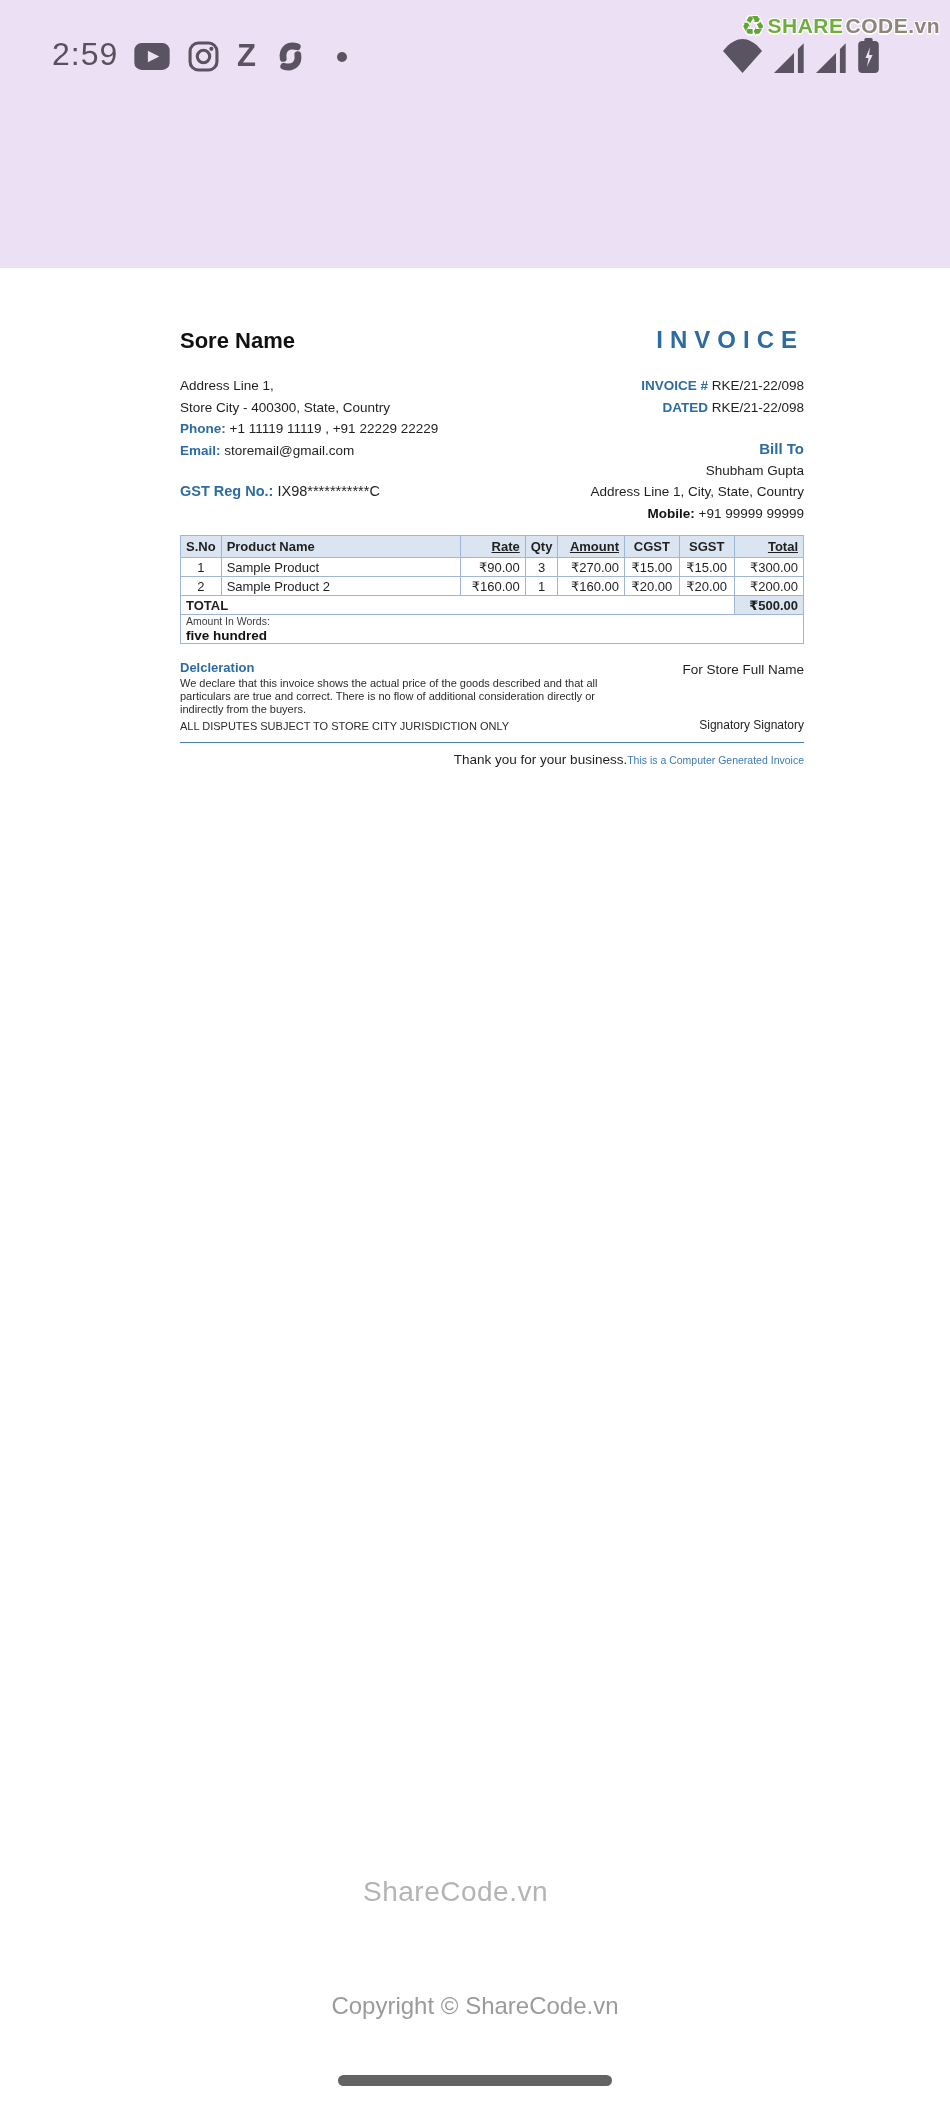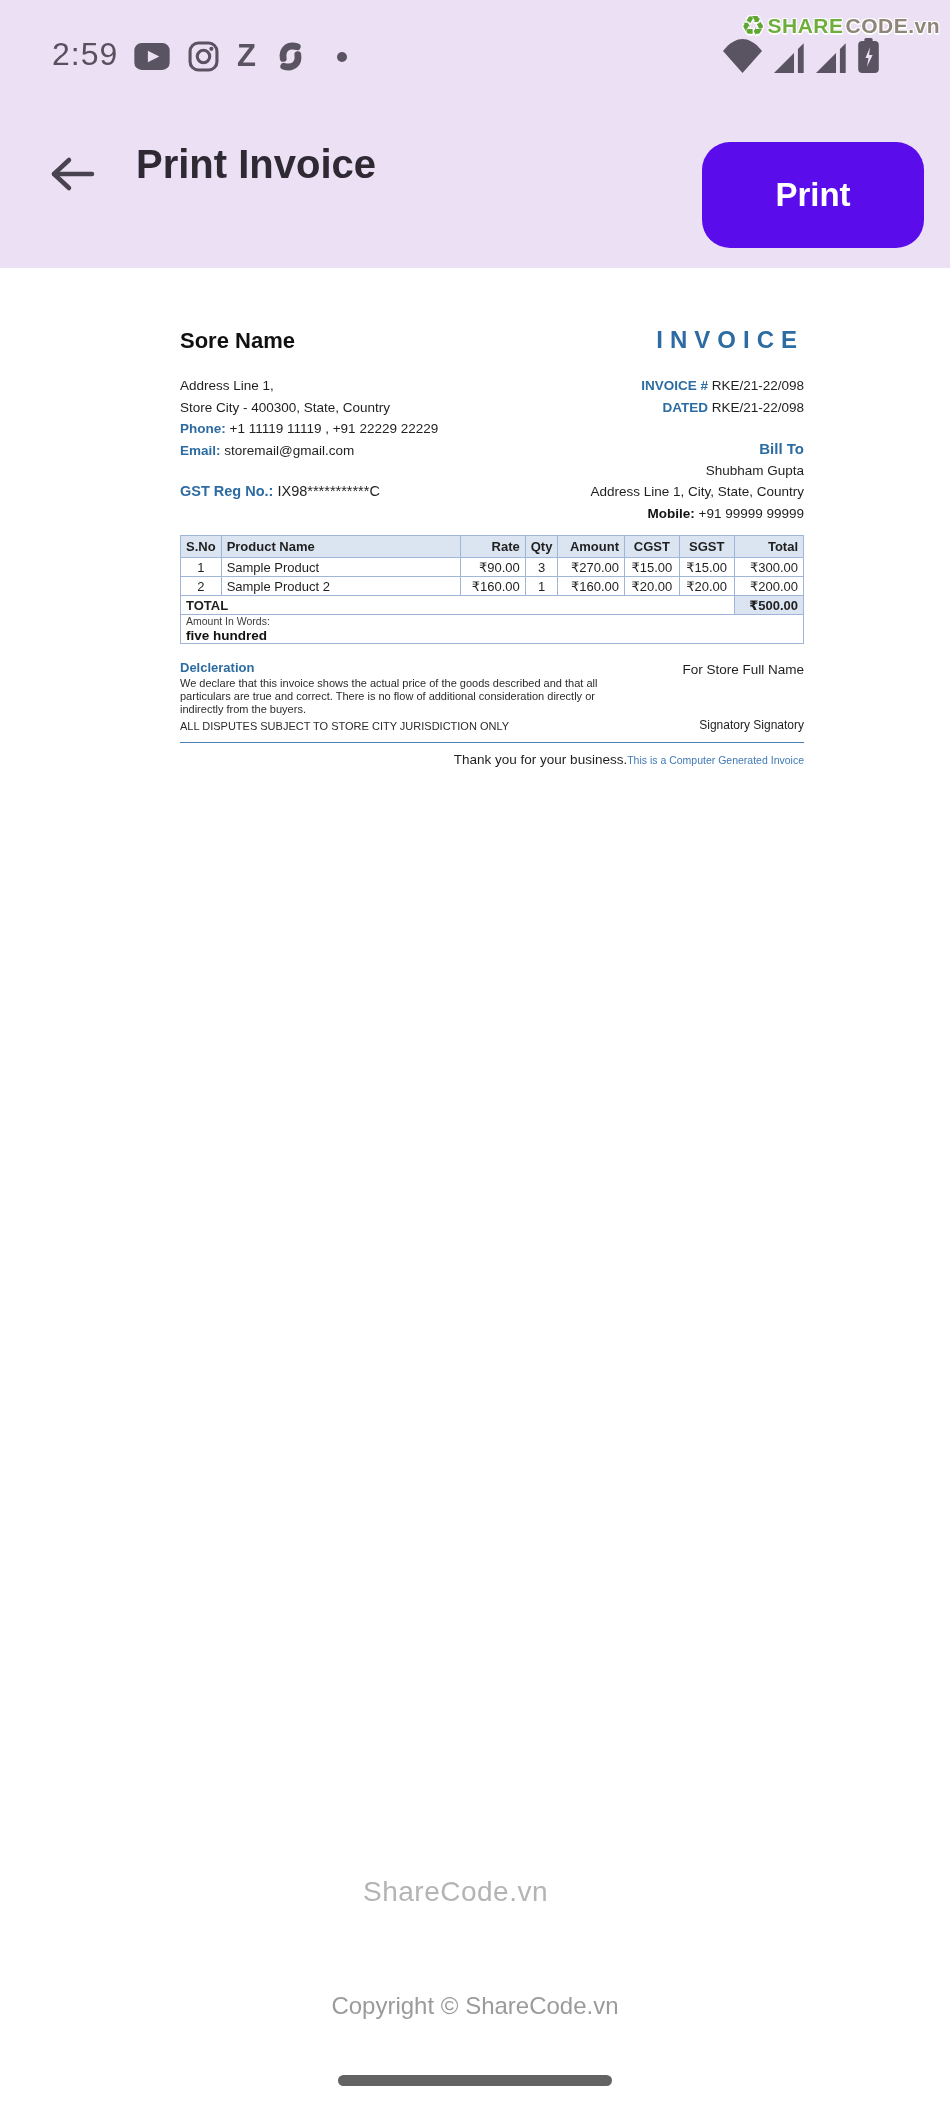--- a/index.html
+++ b/index.html
@@ -40,21 +40,21 @@
   .blue-label { color:#2d6ca2; font-weight:700; }
   .gst-line { margin-top:20px; font-size:14.5px; }
   .billto-label { color:#2d6ca2; font-weight:700; font-size:15px; margin-top:20px; }
   .bold-black { font-weight:700; color:#111; }
 
   .inv-table { border-collapse:collapse; width:624px; margin-top:11px; font-size:13px; color:#1f1f1f; }
   .inv-table th, .inv-table td { border:1px solid #9fb6d8; padding:0 5px; }
   .inv-table thead th { background:#dbe5f1; font-weight:700; height:22px; }
   .inv-table tbody td { height:19px; }
   .th-left  { text-align:left; }
-  .th-right { text-align:right; }
+  .th-right { text-align:right;text-decoration:underline; }
   .c  { text-align:center; }
   .r  { text-align:right; }
   .l  { text-align:left; }
   .total-label { font-weight:700; text-align:left; }
   .total-value { font-weight:700; text-align:right; background:#dbe5f1;margin-top:27px; }
   .words-cell { padding:4px 6px 6px; }
   .words-label { font-size:10.5px; color:#3c3c3c; }
   .words-value { font-size:13.5px; font-weight:700; color:#111; margin-top:1px; }
 
   .decl-row { display:flex; justify-content:space-between; margin-top:16px; }
@@ -139,32 +139,20 @@
         </span>
       </div>
     </div>
 
     <div class="logo">
       <span class="recycle">♻</span>
       <span class="brand-green">SHARE</span>
       <span class="brand-gray">CODE.vn</span>
     </div>
 
-    <div class="app-header">
-      <div class="back-btn">
-        <span>
-          <svg width="46" height="38" viewBox="0 0 46 38" fill="none" stroke="#49424f" stroke-width="4.5" stroke-linecap="round" stroke-linejoin="round">
-              <path d="M20 5 L5 19 L20 33"></path>
-              <path d="M5 19 H43"></path>
-            </svg>
-        </span>
-      </div>
-      <div class="page-title">Print Invoice</div>
-      <button class="print-btn">Print</button>
-    </div>
   </div>
 
   <div class="invoice">
 
     <div class="inv-top">
       <div class="store-name">Sore Name</div>
       <div class="doc-title">INVOICE</div>
     </div>
 
     <div class="inv-details">

